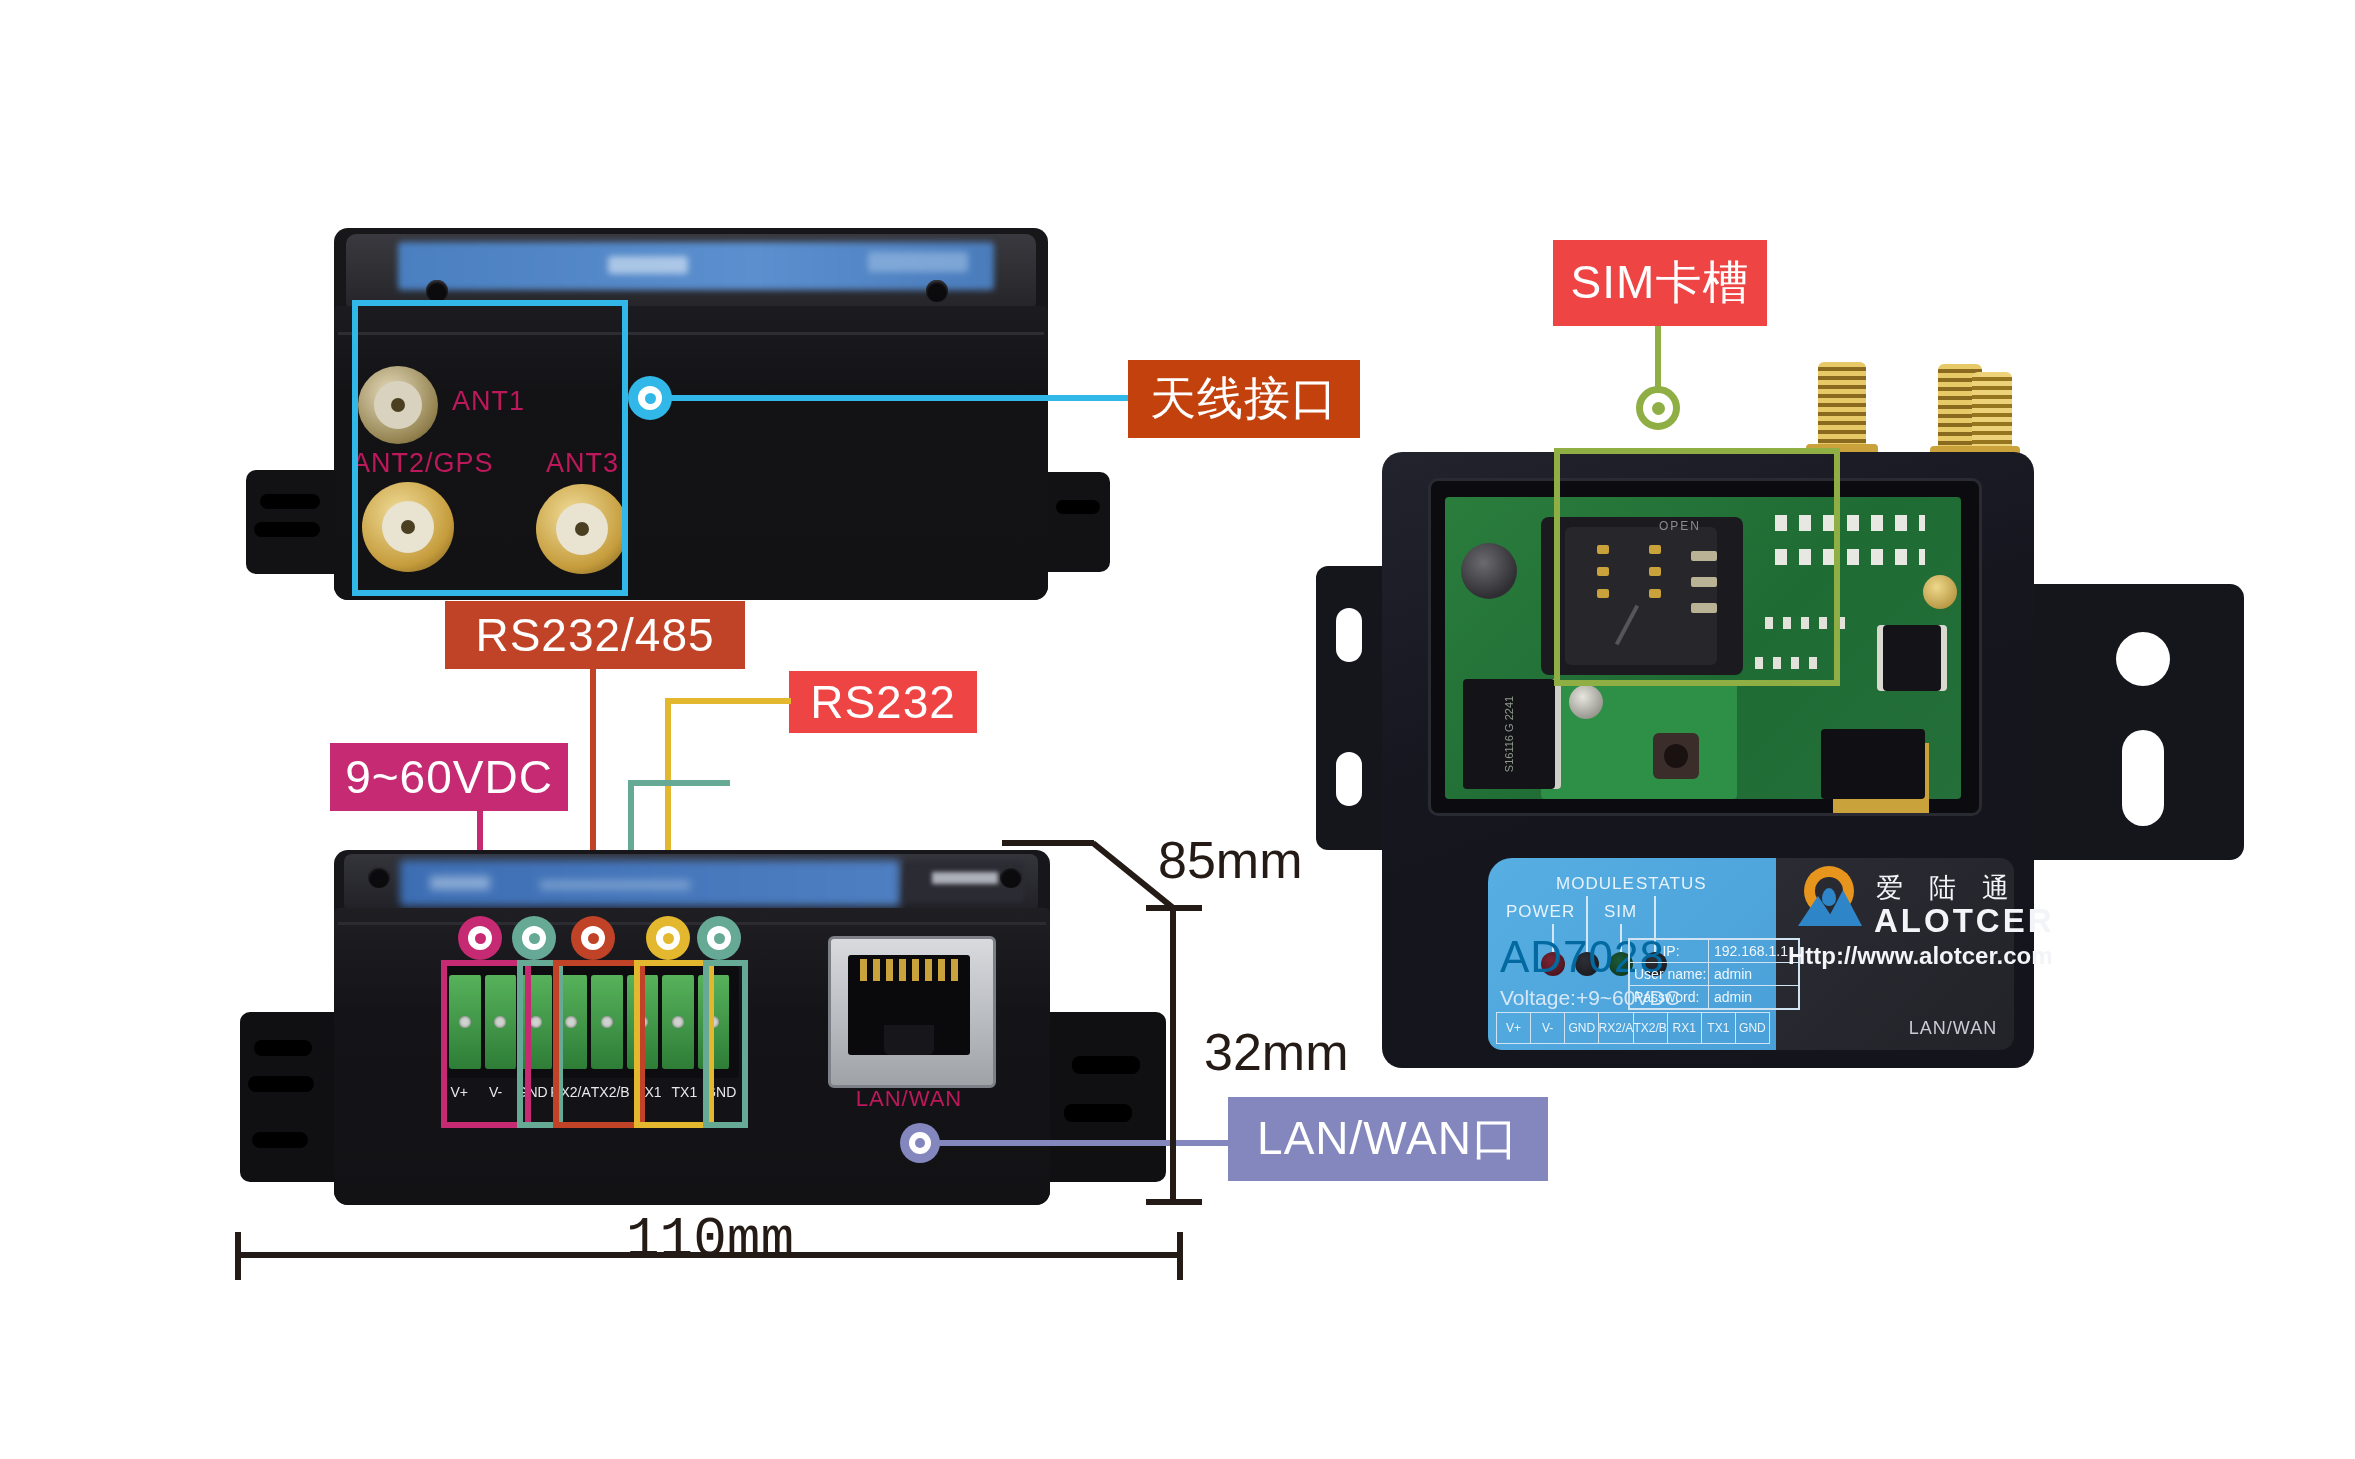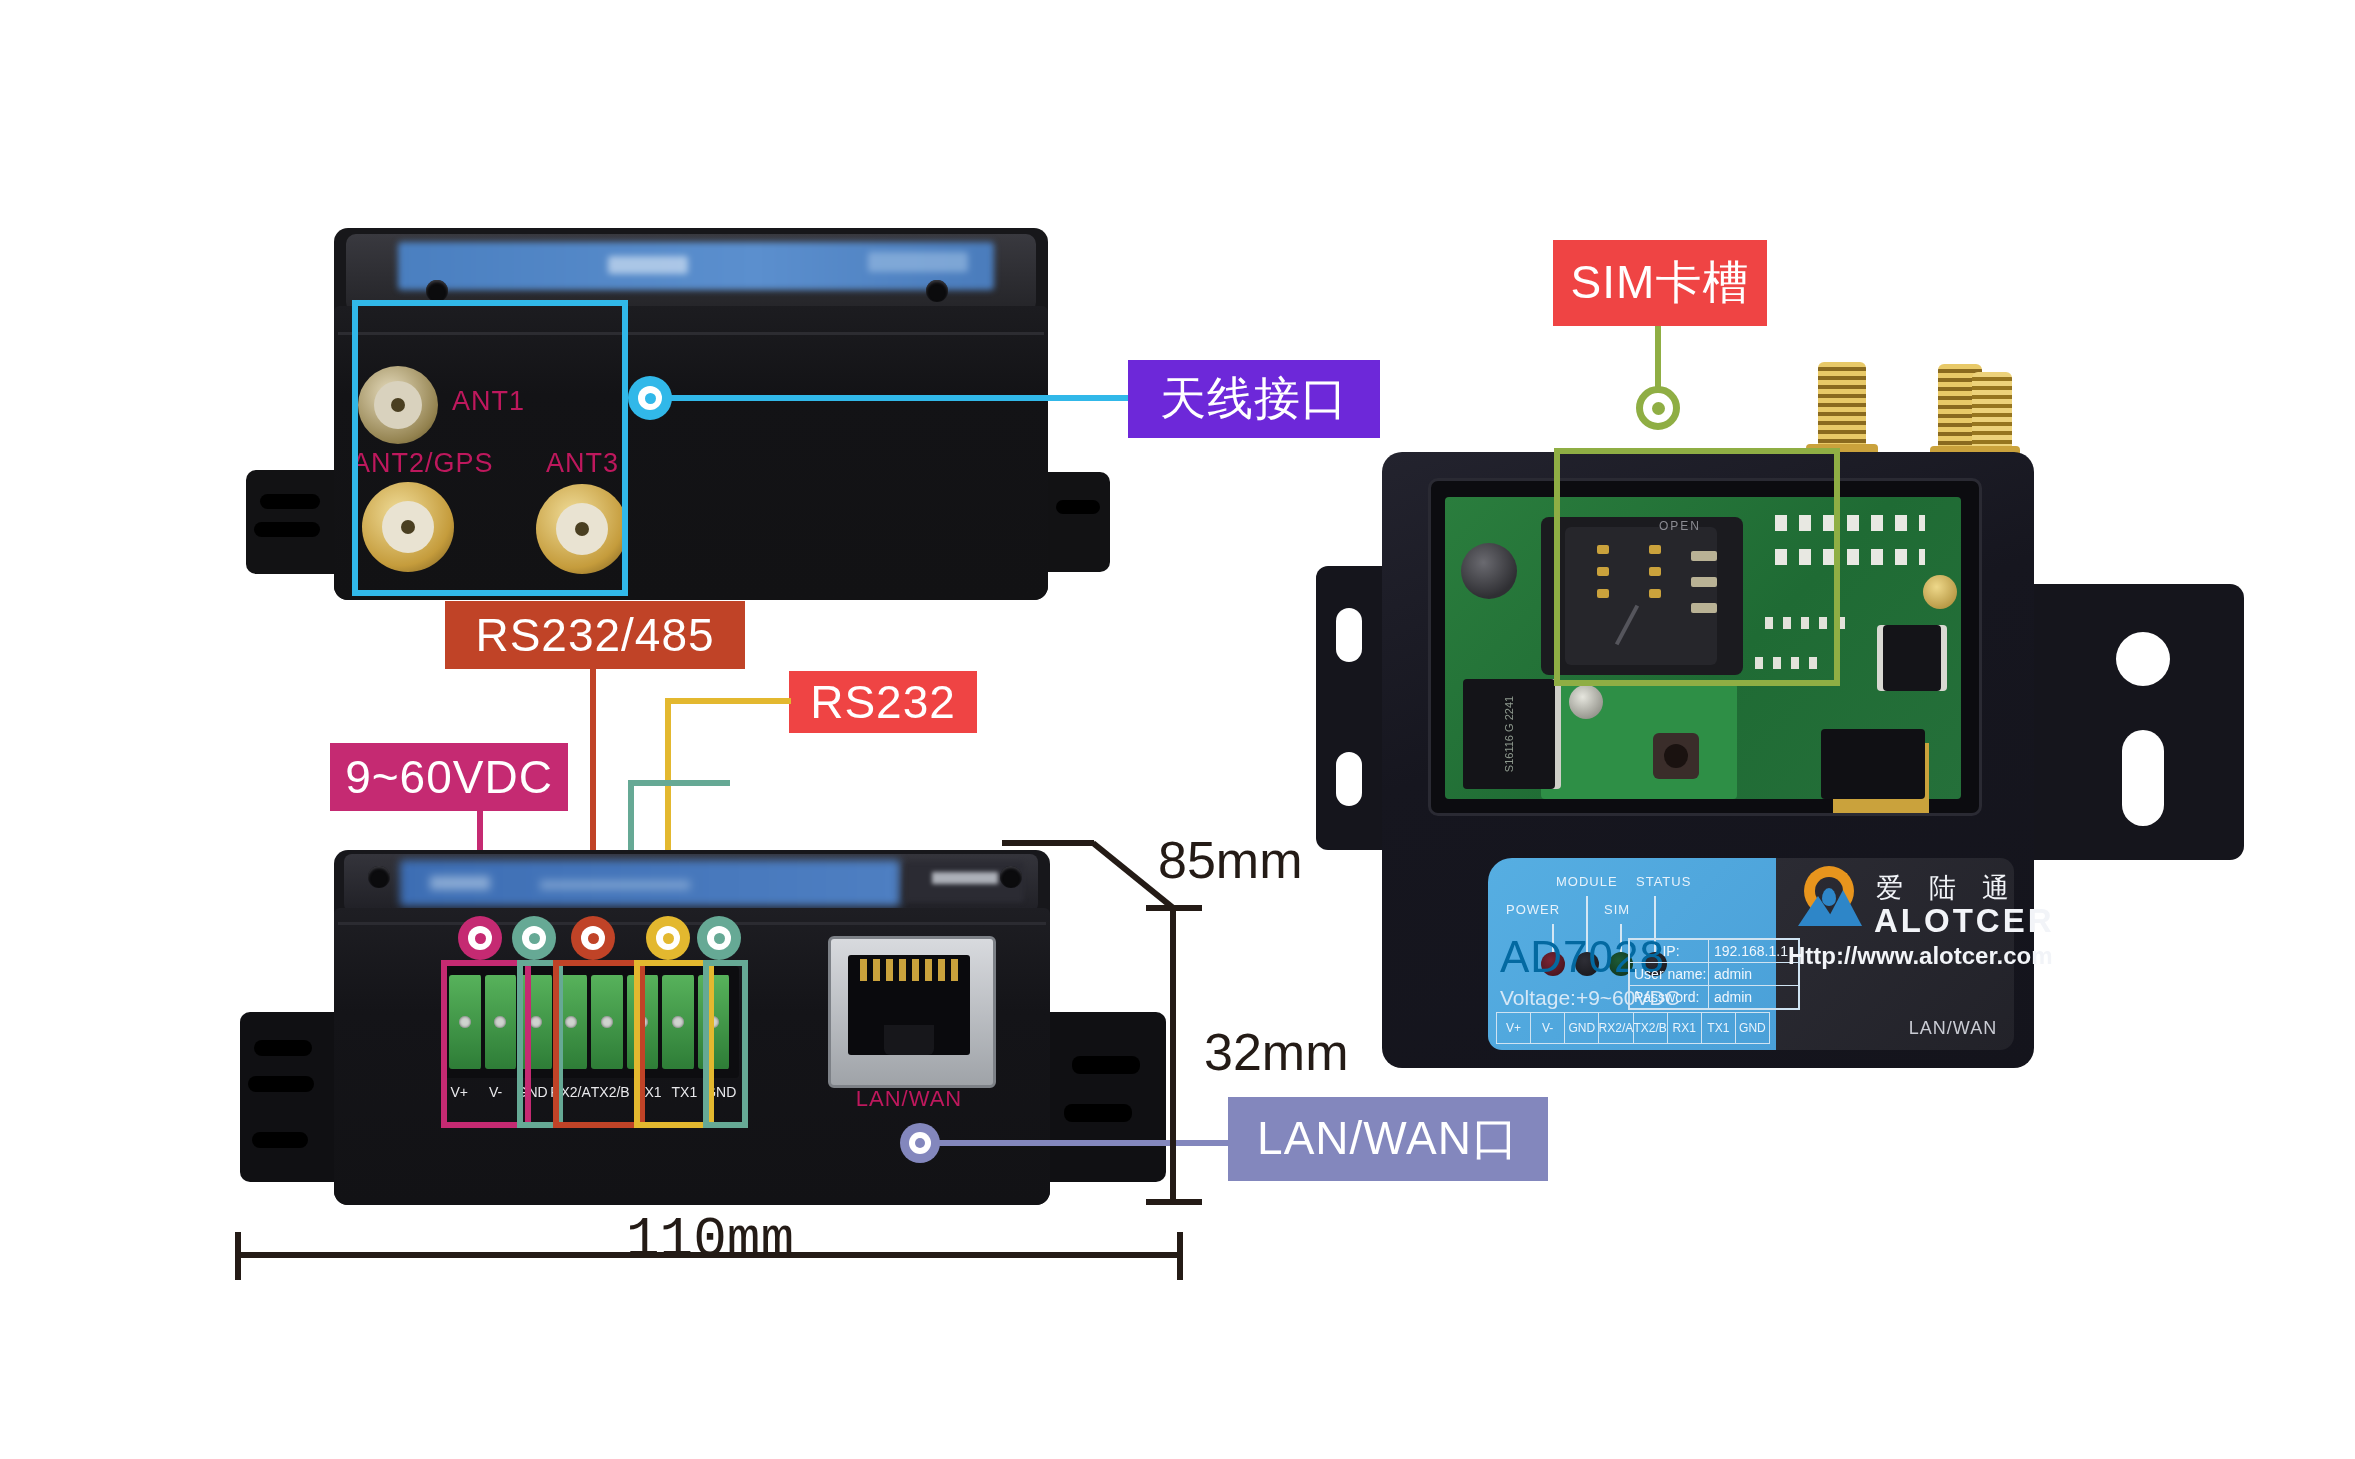--- a/index.html
+++ b/index.html
@@ -24,21 +24,21 @@
   .term-lblrow{position:absolute;display:flex;color:#e9e9ec;font-size:14px;}
   .term-lblrow span{flex:1;text-align:center;white-space:nowrap;}
   .ptable{position:absolute;display:flex;flex-direction:column;border:2px solid #cfe3f2;color:#eef6fd;font-size:14px;}
   .ptable .row{display:flex;border-bottom:1px solid #cfe3f2;height:22px;}
   .ptable .row:last-child{border-bottom:none;}
   .ptable .k{width:74px;border-right:1px solid #cfe3f2;display:flex;align-items:center;padding-left:4px;}
   .ptable .v{flex:1;display:flex;align-items:center;padding-left:5px;}
   .pterm{position:absolute;display:flex;border:1.5px solid #cfe3f2;color:#e8f3fc;font-size:12px;}
   .pterm span{flex:1;border-right:1px solid #cfe3f2;display:flex;align-items:center;justify-content:center;white-space:nowrap;overflow:hidden;}
   .pterm span:last-child{border-right:none;}
-  .ledlbl{position:absolute;color:#e7f2fb;font-size:13px;letter-spacing:1px;}
+  .ledlbl{position:absolute;color:#e7f2fb;font-size:17px;letter-spacing:1px;}
   .ledline{position:absolute;width:2px;background:#d5e7f4;}
   .led{position:absolute;width:24px;height:24px;border-radius:50%;}
   .slot{position:absolute;background:#000;border-radius:8px;}
 </style>
 </head>
 <body>
 
 <div id="canvas">
 
   <div>
@@ -85,21 +85,21 @@
 
     <div class="outline" style="left:352px;top:300px;width:264px;height:284px;border-width:6px;border-color:#31b8e9;"></div>
   </div>
 
   <div class="ring" style="left:628px;top:376px;width:44px;height:44px;background:#31b8e9;">
     <span class="mid">
         <span class="dot" style="background:#31b8e9;"></span>
       </span>
   </div>
   <div class="line" style="left:670px;top:395px;width:458px;height:6px;background:#31b8e9;"></div>
-  <div class="lbl" style="left:1128px;top:360px;width:252px;height:78px;background:#6d28d9;">天线接口</div>
+  <div class="lbl" style="left:1128px;top:360px;width:232px;height:78px;background:#c2410c;">天线接口</div>
 
   <div class="lbl" style="left:445px;top:601px;width:300px;height:68px;background:#c04327;">RS232/485</div>
   <div class="lbl" style="left:789px;top:671px;width:188px;height:62px;background:#ef4444;">RS232</div>
   <div class="lbl" style="left:330px;top:743px;width:238px;height:68px;background:#c52a72;">9~60VDC</div>
 
   <div class="line" style="left:590px;top:667px;width:6px;height:252px;background:#c04327;"></div>
   <div class="line" style="left:665px;top:698px;width:126px;height:6px;background:#e3b82f;"></div>
   <div class="line" style="left:665px;top:698px;width:6px;height:221px;background:#e3b82f;"></div>
   <div class="line" style="left:628px;top:780px;width:102px;height:6px;background:#66a995;"></div>
   <div class="line" style="left:628px;top:780px;width:6px;height:79px;background:#66a995;"></div>

